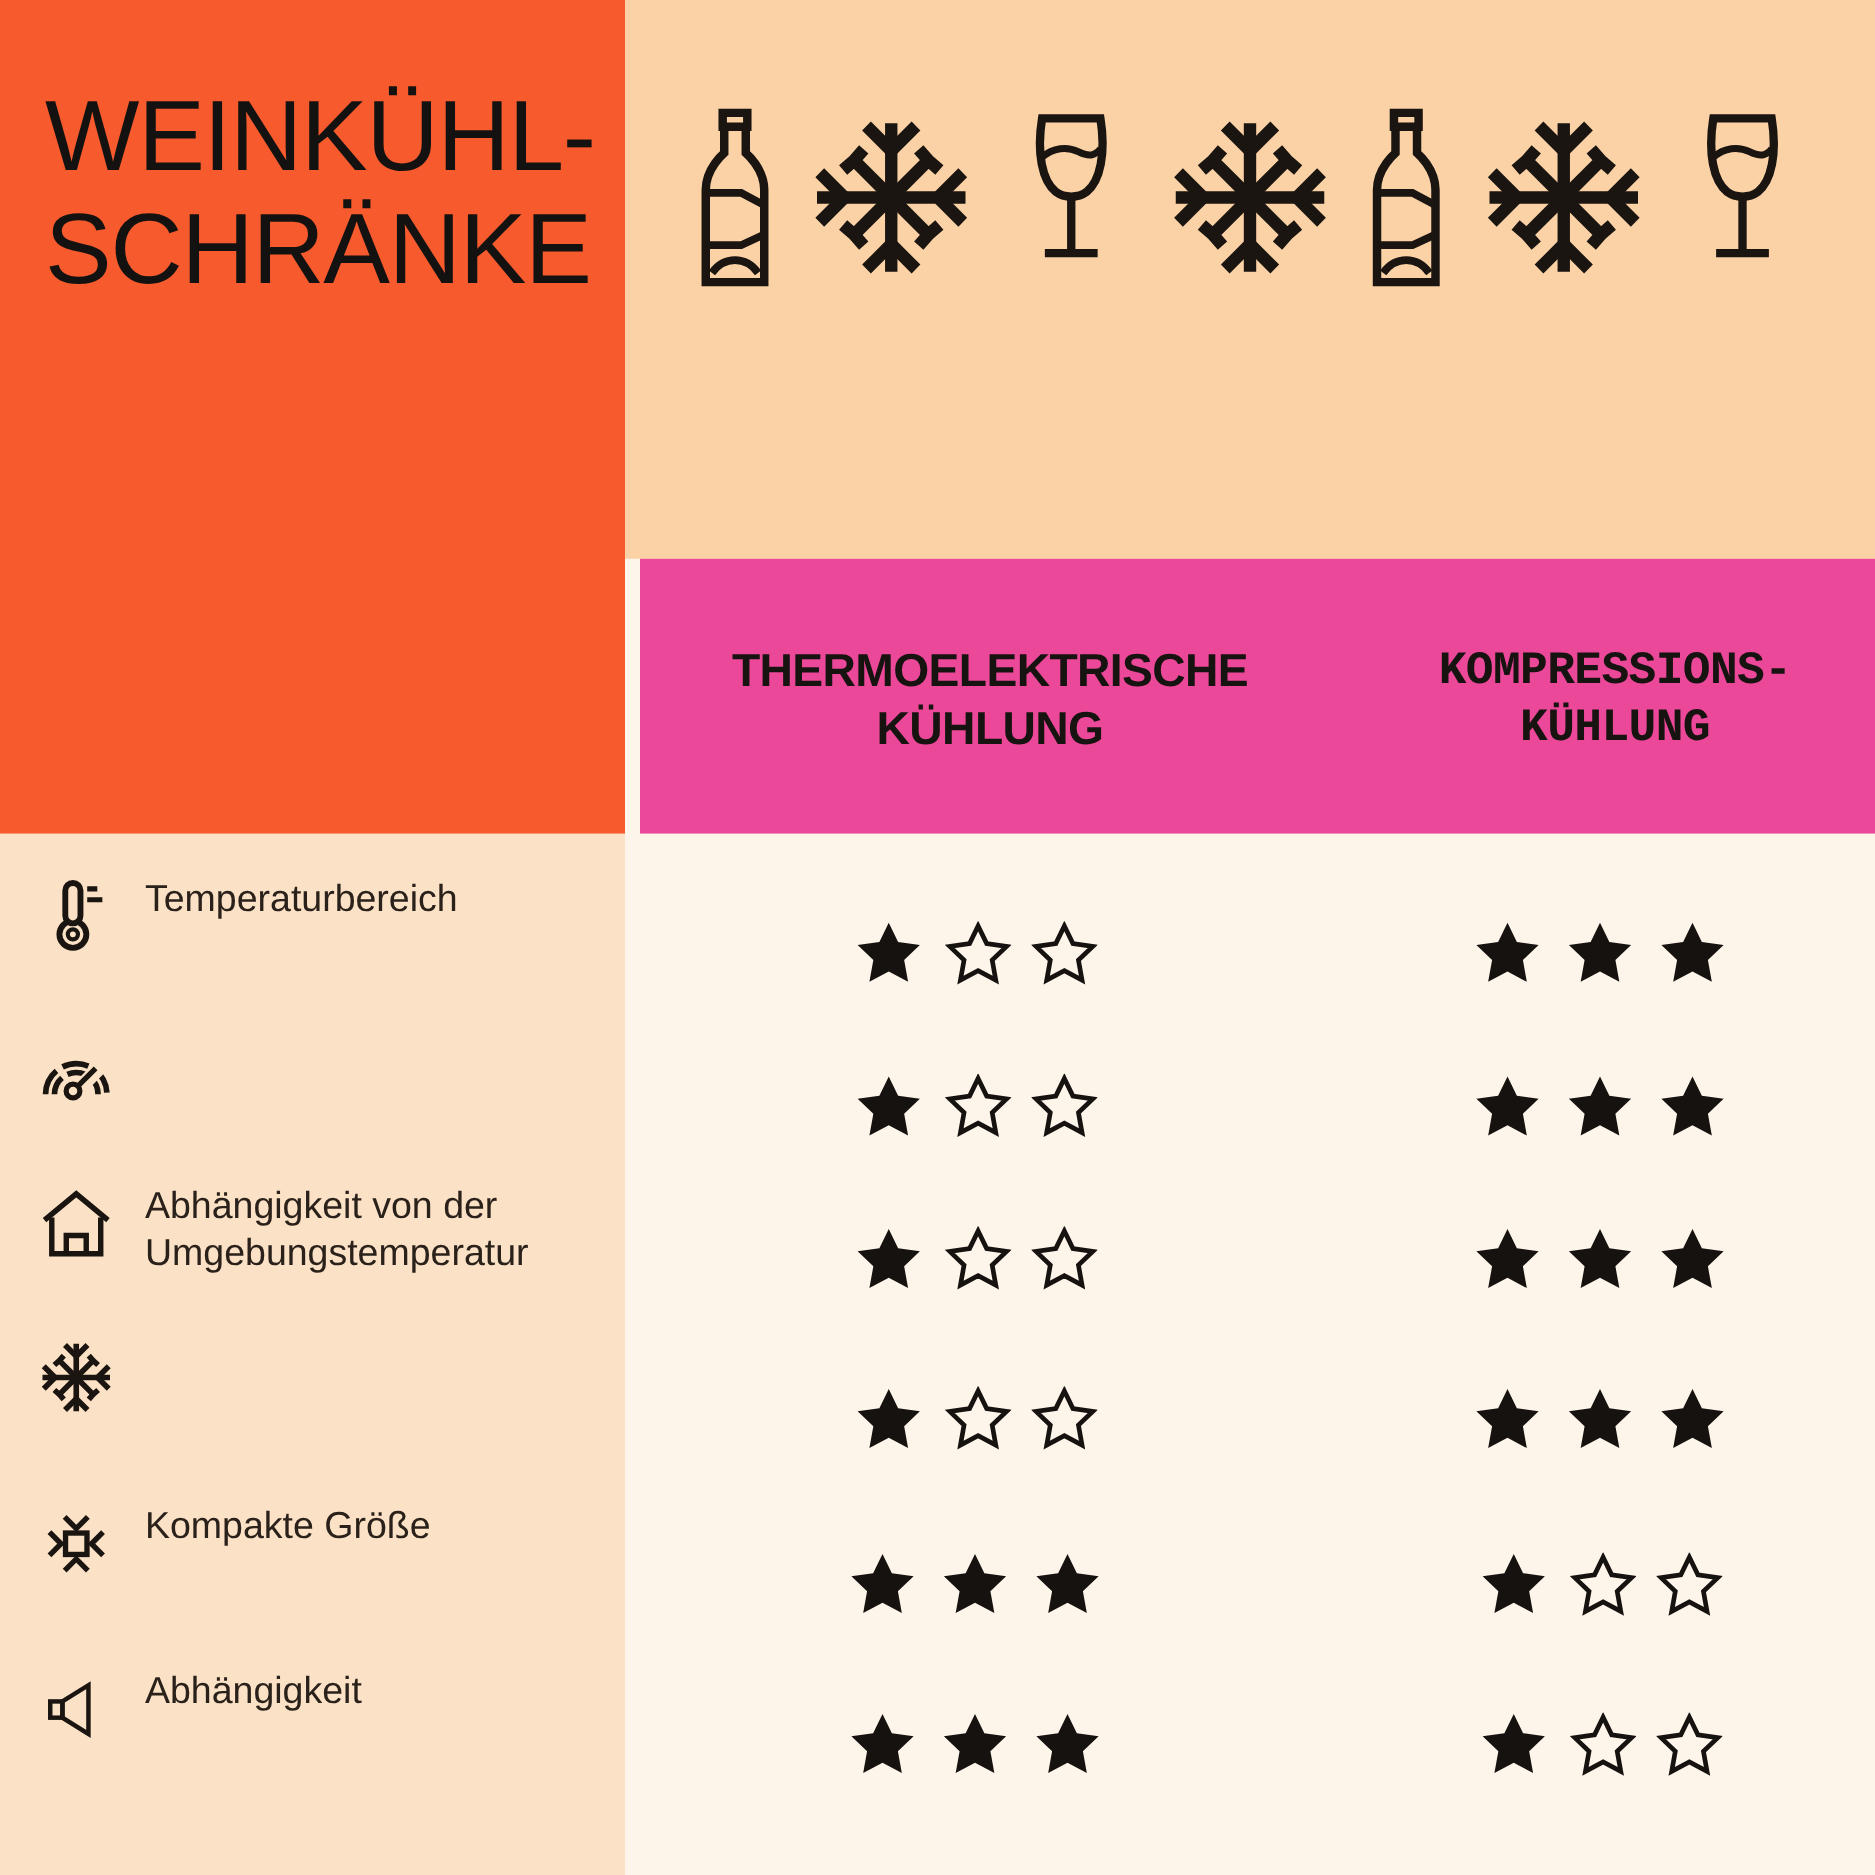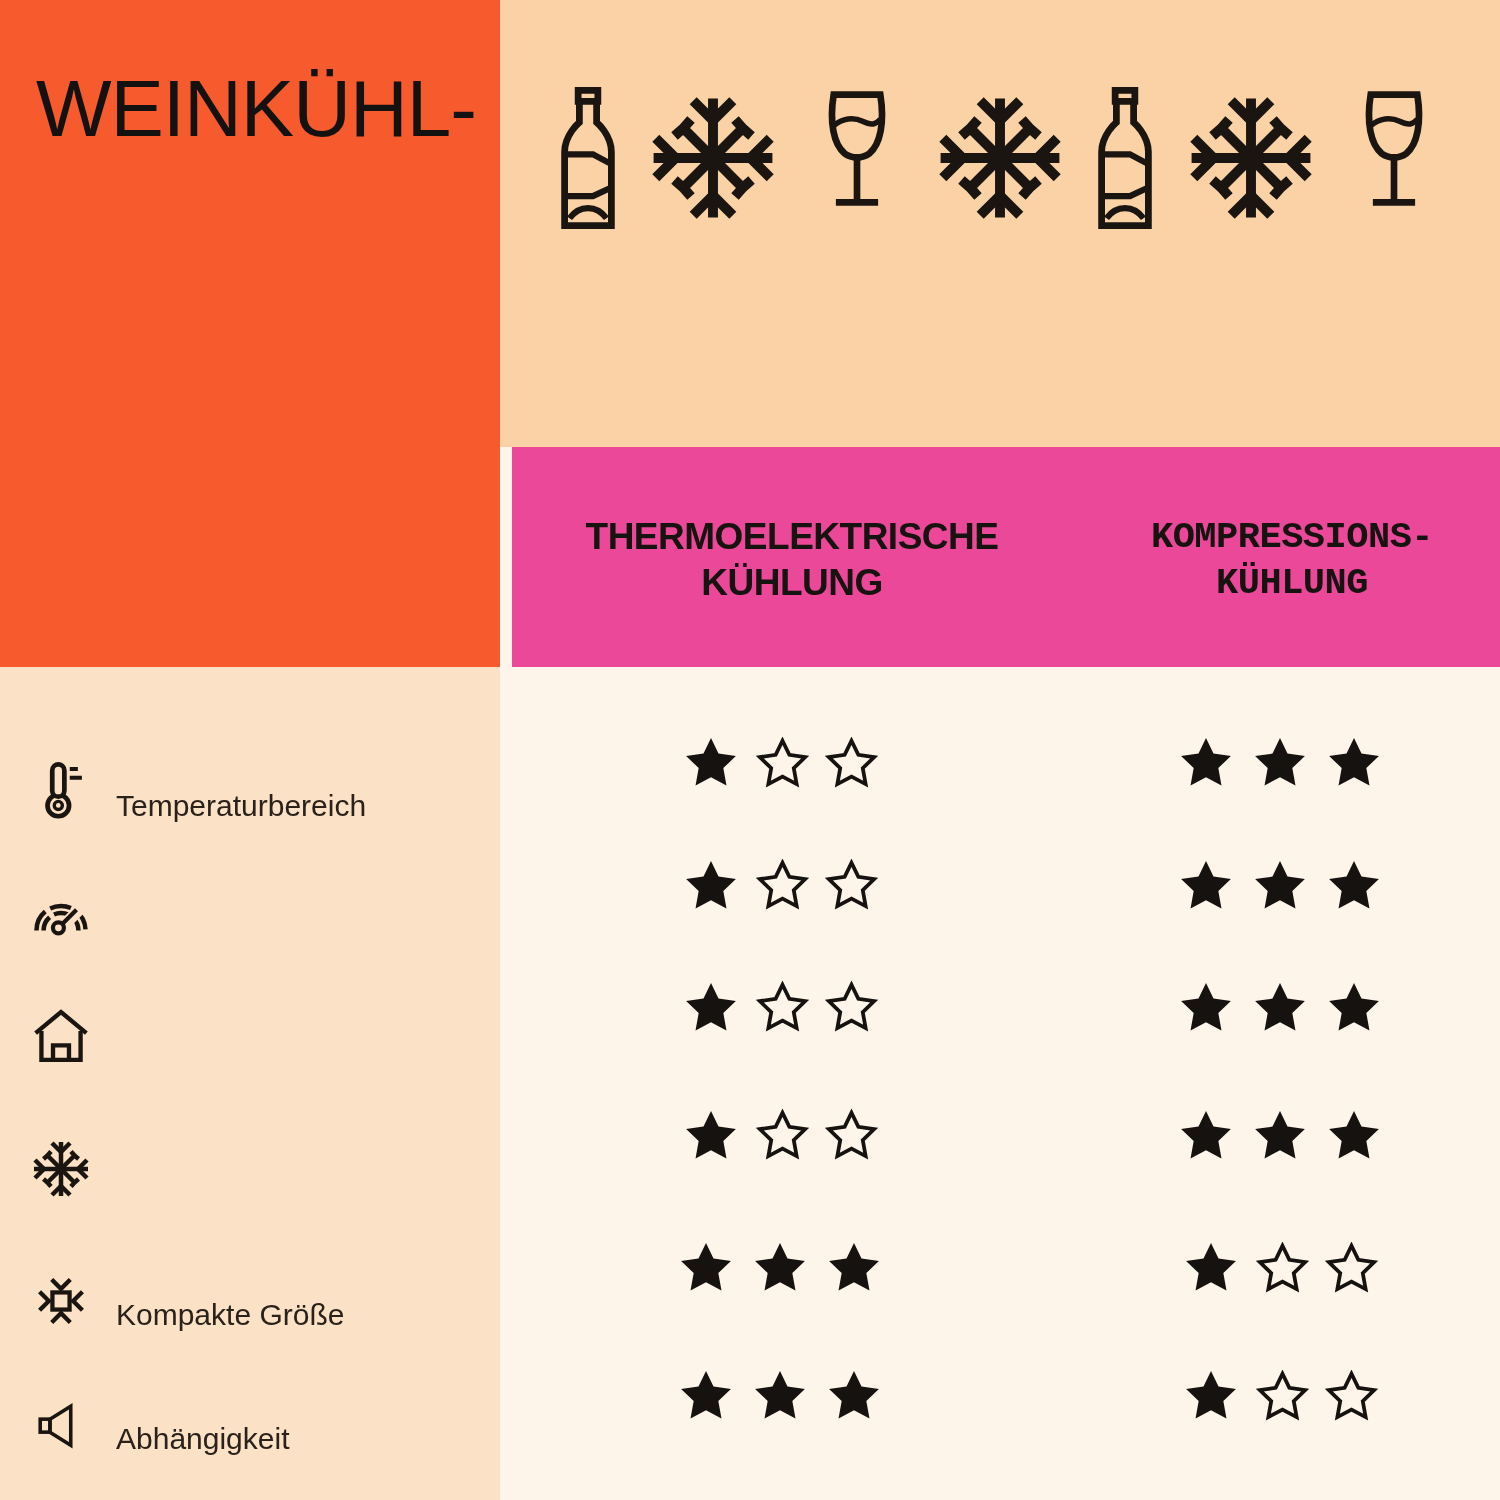--- a/index.html
+++ b/index.html
@@ -41,21 +41,21 @@
   
   .body-grid{
     position:absolute;left:0;top:667px;width:1500px;height:833px;
     box-sizing:border-box;padding-top:34px;
     display:grid;
     grid-template-columns:500px 560px 440px;
     grid-template-rows:124px 121px 123px 133px 132px 124px;
     background:linear-gradient(90deg,#FBE1C5 0 500px,#FDF4EA 500px);
   }
   .c-label{
-    display:flex;align-items:flex-end;
+    display:flex;align-items:flex-start;
     padding-left:30px;box-sizing:border-box;
   }
   .c-icon{
     flex:0 0 62px;width:62px;height:66px;margin-right:24px;
     display:flex;align-items:center;justify-content:center;
     color:#1B1511;
   }
   .c-icon svg{display:block;}
   .c-text{
     font-size:30px;line-height:38px;color:#2A211B;max-width:352px;
@@ -67,20 +67,21 @@
   .c-stars svg{display:block;}
 </style>
 </head>
 <body>
 
 <div class="canvas">
 
   <div class="brand-panel">
     <h1 class="page-title">
       <span>WEINKÜHL-</span><br>
+      <span>SCHRÄNKE</span>
     </h1>
   </div>
 
   <div class="icon-banner">
     <div class="icon-row" id="icon-row">
         <span>
           <svg viewBox="0 0 52 122" fill="none" stroke="currentColor" stroke-width="5.5" width="64" height="152">
             <path d="M18 6 H34 V15 H18 Z"></path>
             <path d="M19 15 V32 C19 32 7 42 7 56 V116 H45 V56 C45 42 33 32 33 32 V15"></path>
             <path d="M7 58 H30 L45 66" stroke-width="5"></path>
@@ -275,20 +276,21 @@
   <div class="c-label">
     <span class="c-icon">
           <span>
             <svg viewBox="0 0 80 80" fill="none" stroke="currentColor" stroke-width="6" width="58" height="58">
               <path d="M5 36 L40 7 L75 36"></path>
               <path d="M13 33 V73 H67 V33"></path>
               <path d="M29 73 V53 H51 V73"></path>
             </svg>
           </span>
         </span>
+    <span class="c-text">Abhängigkeit von der Umgebungstemperatur</span>
   </div>
   <div class="c-stars">
         <span>
           <svg width="58" height="58" viewBox="0 0 24 24">
             <path d="M12 1.7 L15.1 8.1 L22.3 9.1 L17.1 14.1 L18.4 21.3 L12 17.9 L5.6 21.3 L6.9 14.1 L1.7 9.1 L8.9 8.1 Z" fill="currentColor"></path>
           </svg>
         </span>
         <span>
           <svg width="53" height="53" viewBox="0 0 24 24">
             <path d="M12 1.7 L15.1 8.1 L22.3 9.1 L17.1 14.1 L18.4 21.3 L12 17.9 L5.6 21.3 L6.9 14.1 L1.7 9.1 L8.9 8.1 Z" fill="none" stroke="currentColor" stroke-width="1.7"></path>

